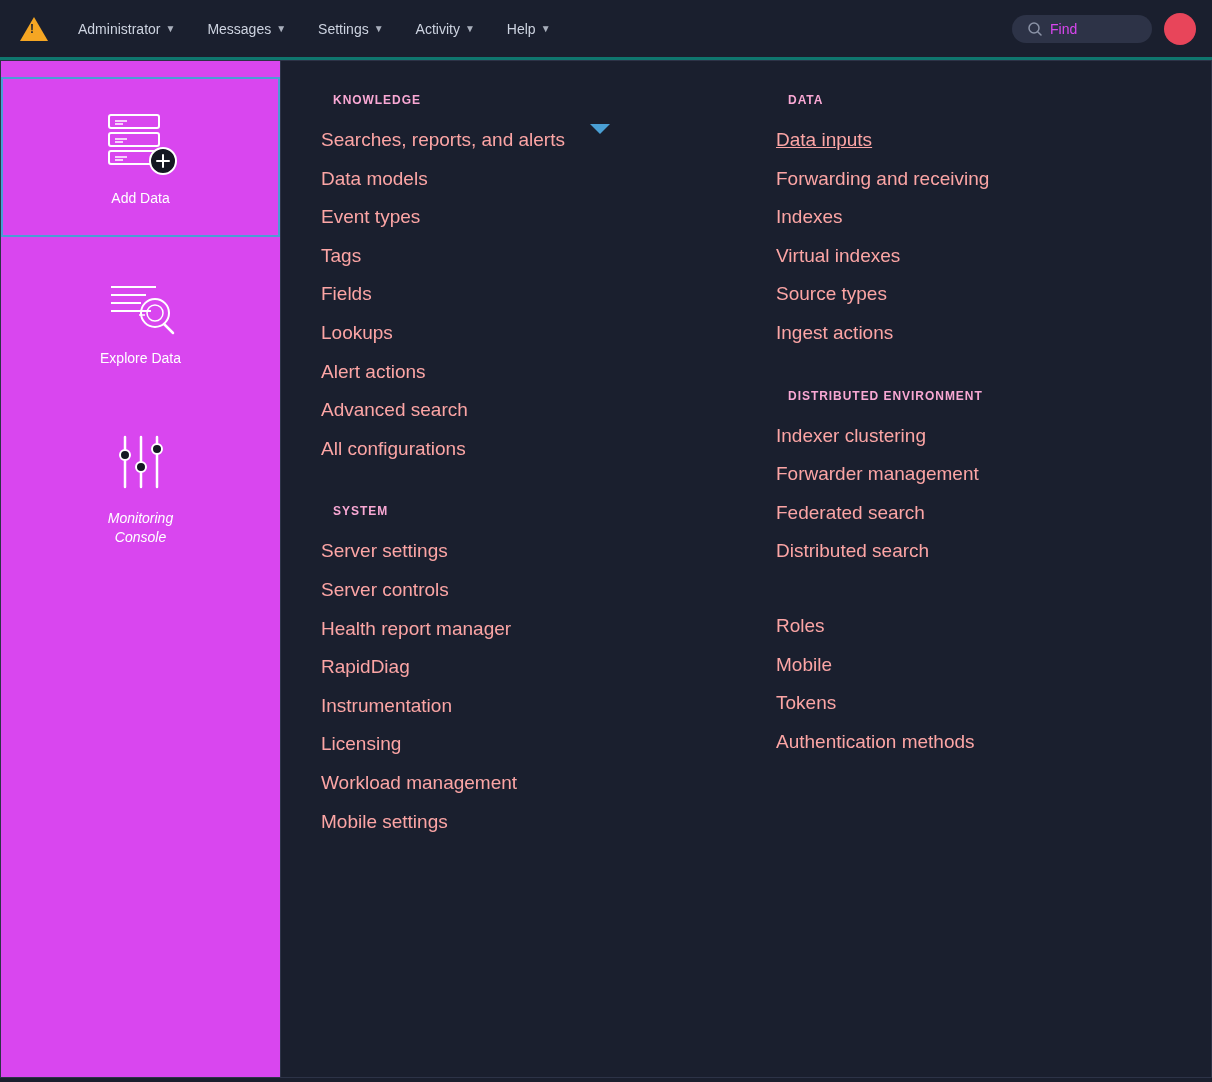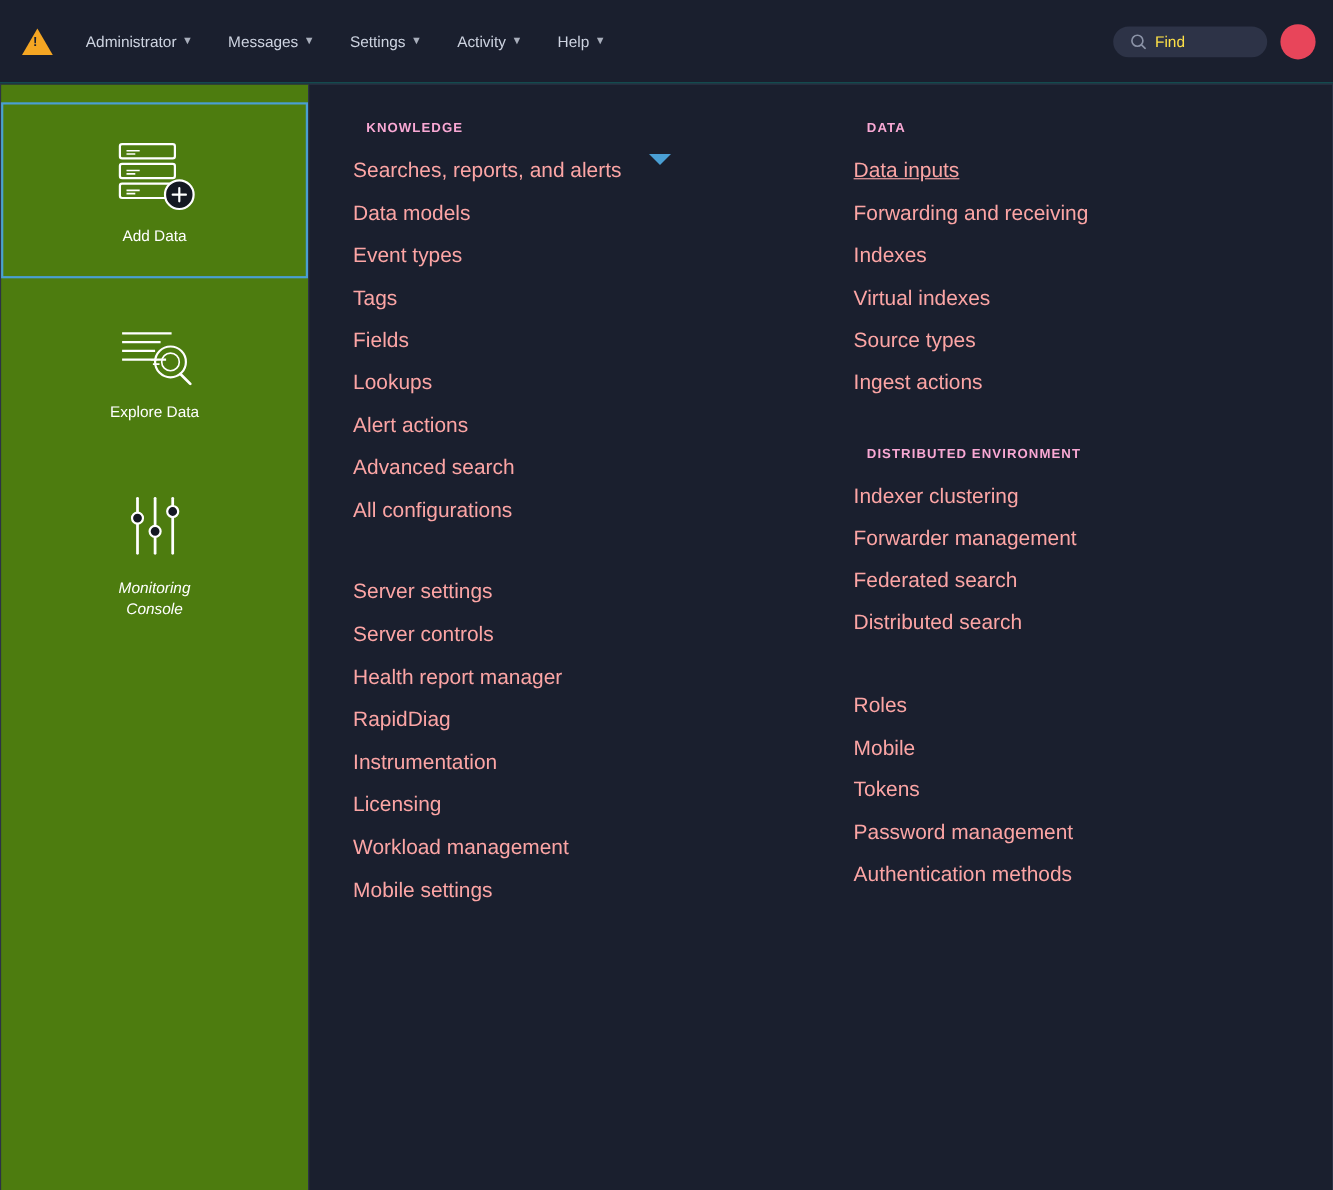--- a/index.html
+++ b/index.html
@@ -7,25 +7,25 @@
       font-family: -apple-system, BlinkMacSystemFont, 'Segoe UI', Arial, sans-serif;
       background: #1a1f2e;
       width: 1212px;
       min-height: 1082px;
       color: #fff;
     }
 
     
     .topbar {
       background: #1a1f2e;
-      height: 76px;
+      height: 60px;
       display: flex;
       align-items: center;
       padding: 0 16px;
-      border-bottom: 1px solid #0f766e;
+      border-bottom: 3px solid #0f766e;
       gap: 4px;
     }
 
     .topbar-warning {
       width: 36px;
       height: 36px;
       display: flex;
       align-items: center;
       justify-content: center;
       margin-right: 8px;
@@ -74,21 +74,21 @@
       display: flex;
       align-items: center;
       background: #2d3347;
       border-radius: 20px;
       padding: 6px 16px;
       gap: 8px;
       cursor: pointer;
       min-width: 140px;
     }
     .search-box span {
-      color: #fde047;
+      color: #d946ef;
       font-size: 14px;
     }
 
     
     .notif-badge {
       background: #e8455a;
       border-radius: 50%;
       width: 32px;
       height: 32px;
       display: flex;
@@ -102,21 +102,21 @@
     .dropdown-panel {
       display: flex;
       background: #1a1f2e;
       border: 1px solid #2d3347;
       min-height: 1018px;
     }
 
     
     .sidebar {
       width: 280px;
-      background: #4d7c0f;
+      background: #d946ef;
       flex-shrink: 0;
       padding: 16px 0;
       display: flex;
       flex-direction: column;
       gap: 0;
       border-right: 1px solid #2d3347;
     }
 
     .sidebar-item {
       display: flex;
@@ -322,20 +322,21 @@
         <a class="menu-link">Event types</a>
         <a class="menu-link">Tags</a>
         <a class="menu-link">Fields</a>
         <a class="menu-link">Lookups</a>
         <a class="menu-link">Alert actions</a>
         <a class="menu-link">Advanced search</a>
         <a class="menu-link">All configurations</a>
       </div>
 
       <div class="menu-section">
+        <div class="section-heading">SYSTEM</div>
         <a class="menu-link">Server settings</a>
         <a class="menu-link">Server controls</a>
         <a class="menu-link">Health report manager</a>
         <a class="menu-link">RapidDiag</a>
         <a class="menu-link">Instrumentation</a>
         <a class="menu-link">Licensing</a>
         <a class="menu-link">Workload management</a>
         <a class="menu-link">Mobile settings</a>
       </div>
 
@@ -358,20 +359,19 @@
         <a class="menu-link">Indexer clustering</a>
         <a class="menu-link">Forwarder management</a>
         <a class="menu-link">Federated search</a>
         <a class="menu-link">Distributed search</a>
       </div>
 
       <div class="menu-section">
         <a class="menu-link">Roles</a>
         <a class="menu-link">Mobile</a>
         <a class="menu-link">Tokens</a>
-        <a class="menu-link">Password management</a>
         <a class="menu-link">Authentication methods</a>
       </div>
 
     </div>
 
   </div>
 </div>
 
 </body></html>

